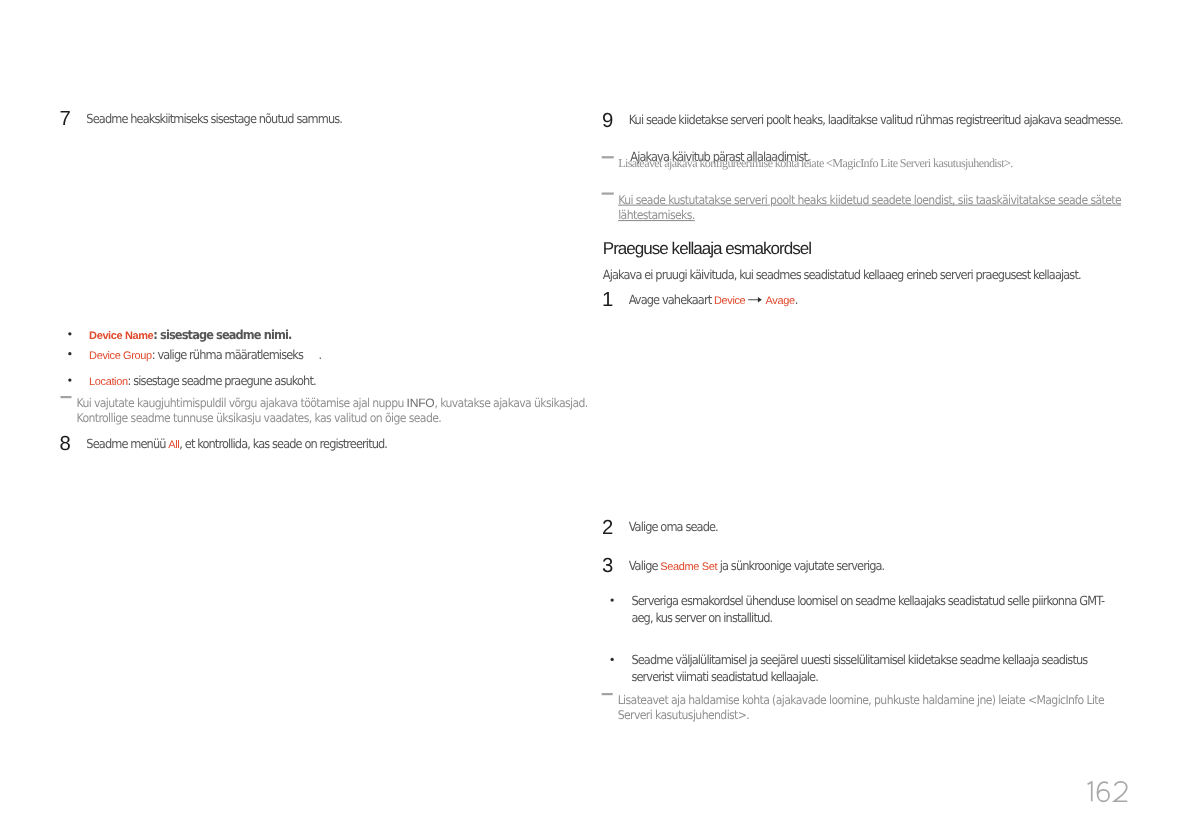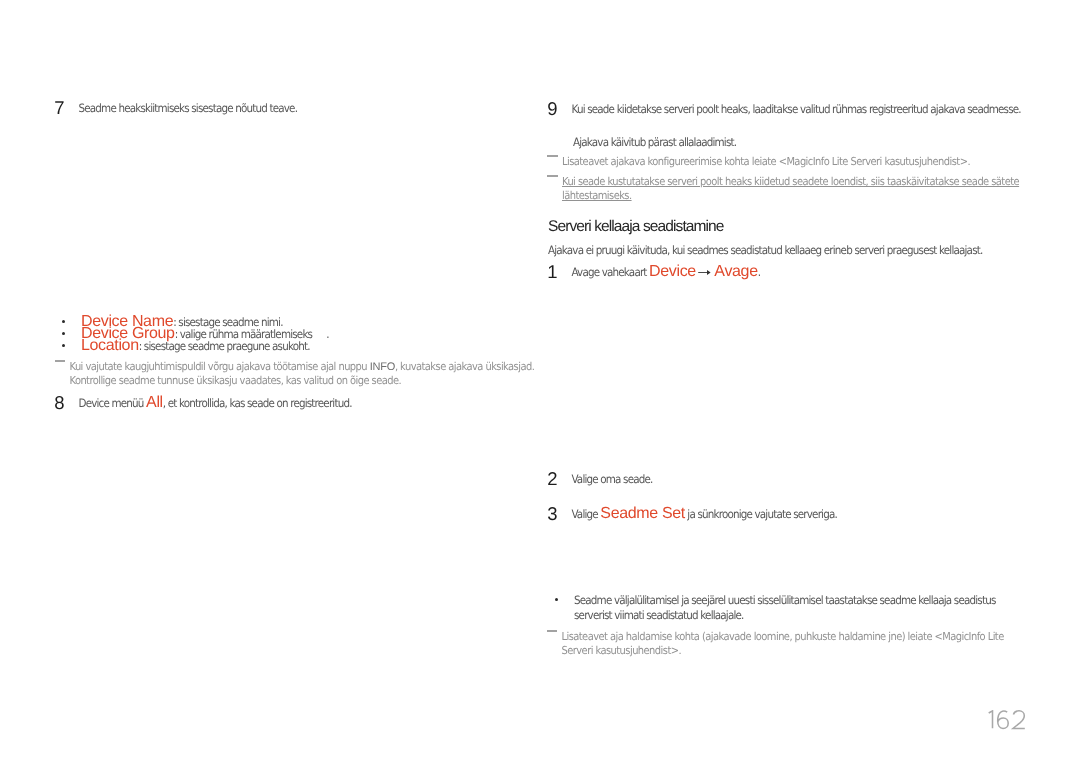--- a/index.html
+++ b/index.html
@@ -14,21 +14,21 @@
             font-size:11.5px;letter-spacing:-0.81px;color:#575757;line-height:14.5px;}
 
   
   .step{position:relative;padding-left:23.5px;}
   .stepnum{position:absolute;left:-0.8px;top:-2.2px;
            font-family:"Liberation Sans",sans-serif;font-stretch:normal;
            font-size:18.5px;letter-spacing:0;color:#1d1d1d;line-height:17px;}
 
   
   .ui{font-family:"Liberation Sans",sans-serif;font-stretch:normal;
-      font-size:16px;letter-spacing:-0.35px;color:#e0492c;}
+      font-size:10px;letter-spacing:-0.35px;color:#e0492c;}
   .arrow{display:inline-block;position:relative;width:13.5px;height:10px;
          vertical-align:baseline;font-size:0;}
   .arrow svg{position:absolute;left:0;bottom:0px;}
   .gap{display:inline-block;width:14px;}
 
   
   .bullet{position:relative;padding-left:26px;}
   .bullet:before{content:"";position:absolute;left:6.9px;top:4.8px;
                  width:3.1px;height:3.1px;background:#2a2a2a;border-radius:50%;}
 
@@ -55,63 +55,63 @@
   .blk{position:absolute;}
 </style>
 </head>
 <body>
 
 <div class="page">
 
   <div class="blk body-txt" style="left:55px;top:101px;width:470px;">
     <div class="step">
       <span class="stepnum">7</span>
-      <span><span>Seadme heakskiitmiseks sisestage nõutud teave.</span></span>
+      <span><span>Seadme heakskiitmiseks sisestage nõutud sammus.</span></span>
     </div>
   </div>
 
-  <div class="blk body-txt bullet" style="left:55px;top:315px;width:470px;">
+  <div class="blk body-txt bullet" style="left:55px;top:297px;width:470px;font-weight:bold;">
     <span><span class="ui">Device Name</span><span>: sisestage seadme nimi.</span></span>
   </div>
-  <div class="blk body-txt bullet" style="left:55px;top:327px;width:470px;">
+  <div class="blk body-txt bullet" style="left:55px;top:315px;width:470px;">
     <span><span class="ui">Device Group</span><span>: valige rühma määratlemiseks</span><span class="gap"></span><span>.</span></span>
   </div>
   <div class="blk note" style="left:54px;top:360px;width:482px;">
     <span><span>Kui vajutate kaugjuhtimispuldil võrgu ajakava töötamise ajal nuppu </span><span class="note-strong">INFO</span><span>, kuvatakse ajakava üksikasjad. Kontrollige seadme tunnuse üksikasju vaadates, kas valitud on õige seade.</span></span>
   </div>
 
   <div class="blk body-txt bullet" style="left:55px;top:339px;width:470px;">
     <span><span class="ui">Location</span><span>: sisestage seadme praegune asukoht.</span></span>
   </div>
 
   <div class="blk body-txt" style="left:55px;top:396px;width:470px;">
     <div class="step">
       <span class="stepnum">8</span>
-      <span><span>Device menüü </span><span class="ui">All</span><span>, et kontrollida, kas seade on registreeritud.</span></span>
+      <span><span>Seadme menüü </span><span class="ui">All</span><span>, et kontrollida, kas seade on registreeritud.</span></span>
     </div>
   </div>
 
   <div class="blk body-txt" style="left:548px;top:102px;width:480px;">
     <div class="step">
       <span class="stepnum">9</span>
       <span><span>Kui seade kiidetakse serveri poolt heaks, laaditakse valitud rühmas registreeritud ajakava seadmesse.</span></span>
     </div>
   </div>
   <div class="blk body-txt" style="left:573px;top:123px;width:460px;margin-top:12px;">
     <span><span>Ajakava käivitub pärast allalaadimist.</span></span>
   </div>
 
-  <div class="blk note" style="left:546.5px;top:155px;width:485px;">
+  <div class="blk note" style="left:546.5px;top:142px;width:485px;font-family:Liberation Serif, serif;">
     <span><span>Lisateavet ajakava konfigureerimise kohta leiate &lt;MagicInfo Lite Serveri kasutusjuhendist&gt;.</span></span>
   </div>
   <div class="blk note" style="left:546.5px;top:175px;width:485px;text-decoration:underline;">
     <span><span>Kui seade kustutatakse serveri poolt heaks kiidetud seadete loendist, siis taaskäivitatakse seade sätete lähtestamiseks.</span></span>
   </div>
 
-  <div class="blk h2" style="left:548px;top:219px;">Serveri kellaaja seadistamine</div>
+  <div class="blk h2" style="left:548px;top:219px;">Praeguse kellaaja esmakordsel</div>
 
   <div class="blk body-txt" style="left:548px;top:243px;width:490px;">
     <span><span>Ajakava ei pruugi käivituda, kui seadmes seadistatud kellaaeg erineb serveri praegusest kellaajast.</span></span>
   </div>
 
   <div class="blk body-txt" style="left:548px;top:265px;width:480px;">
     <div class="step">
       <span class="stepnum">1</span>
       <span><span>Avage vahekaart </span><span class="ui">Device</span><span> </span><span class="arrow"><svg width="13" height="8" viewBox="0 0 13 8">
               <path d="M0.2 4.5 H10.2" stroke="#4a4a4a" stroke-width="1" fill="none"></path>
@@ -127,22 +127,25 @@
     </div>
   </div>
 
   <div class="blk body-txt" style="left:548px;top:507px;width:480px;">
     <div class="step">
       <span class="stepnum">3</span>
       <span><span>Valige </span><span class="ui">Seadme Set</span><span> ja sünkroonige vajutate serveriga.</span></span>
     </div>
   </div>
 
+  <div class="blk body-txt bullet" style="left:548px;top:539px;width:437px;">
+    <span><span>Serveriga esmakordsel ühenduse loomisel on seadme kellaajaks seadistatud selle piirkonna GMT-aeg, kus server on installitud.</span></span>
+  </div>
   <div class="blk body-txt bullet" style="left:548px;top:593px;width:437px;">
-    <span><span>Seadme väljalülitamisel ja seejärel uuesti sisselülitamisel taastatakse seadme kellaaja seadistus serverist viimati seadistatud kellaajale.</span></span>
+    <span><span>Seadme väljalülitamisel ja seejärel uuesti sisselülitamisel kiidetakse seadme kellaaja seadistus serverist viimati seadistatud kellaajale.</span></span>
   </div>
 
   <div class="blk note" style="left:546px;top:630px;width:470px;">
     <span><span>Lisateavet aja haldamise kohta (ajakavade loomine, puhkuste haldamine jne) leiate &lt;MagicInfo Lite Serveri kasutusjuhendist&gt;.</span></span>
   </div>
 
   <div class="pgnum" style="left:988px;top:710px;">
     <span class="pgnum-text">162</span>
     <svg class="pgnum-art" width="38" height="20" viewBox="0 0 38 20" aria-hidden="true">
       <g fill="none" stroke="#a8a8a8" stroke-width="1.55" stroke-linecap="butt" stroke-linejoin="miter">

